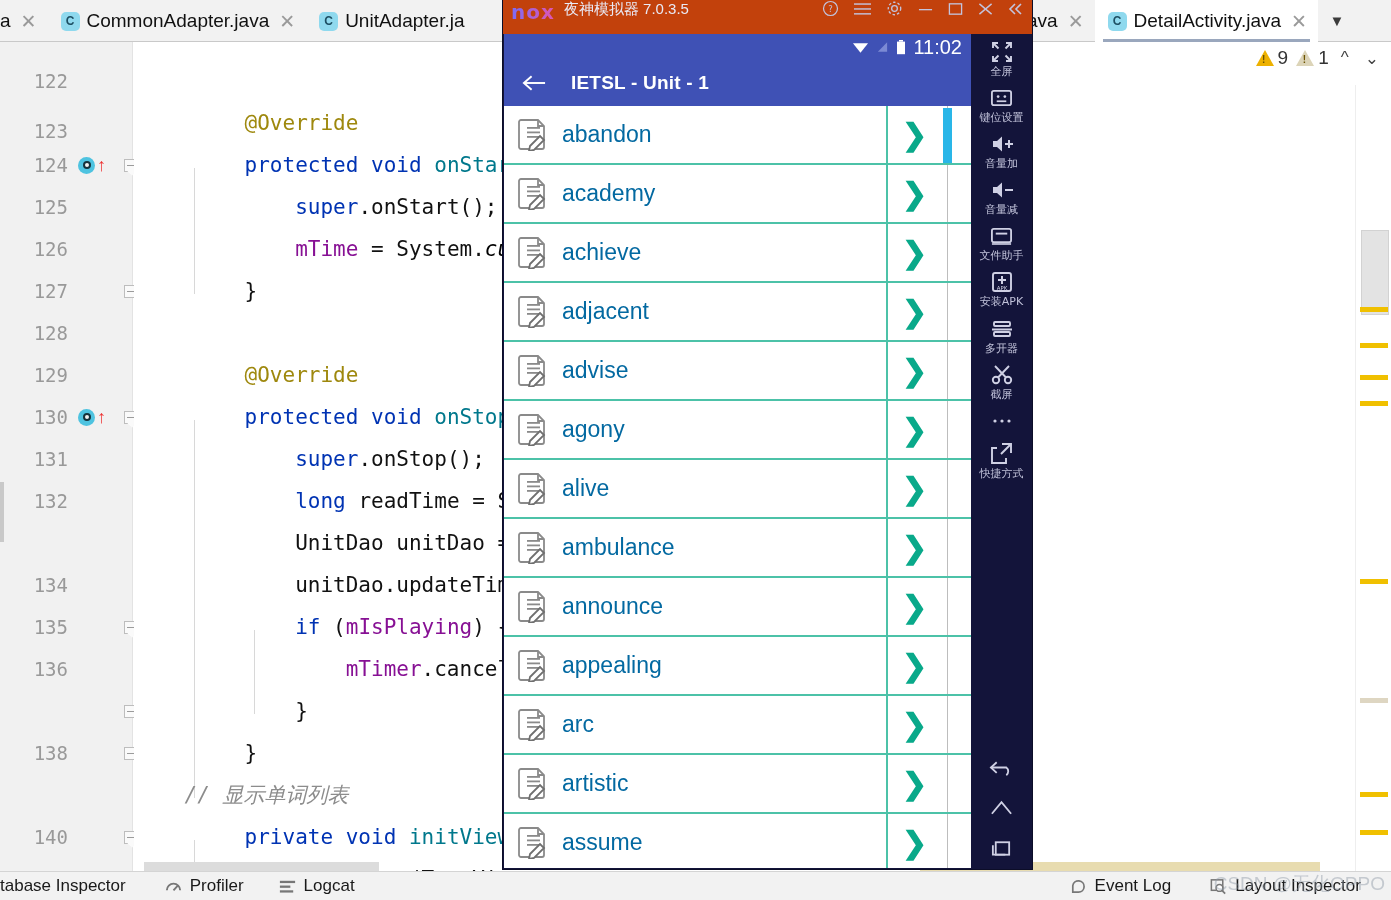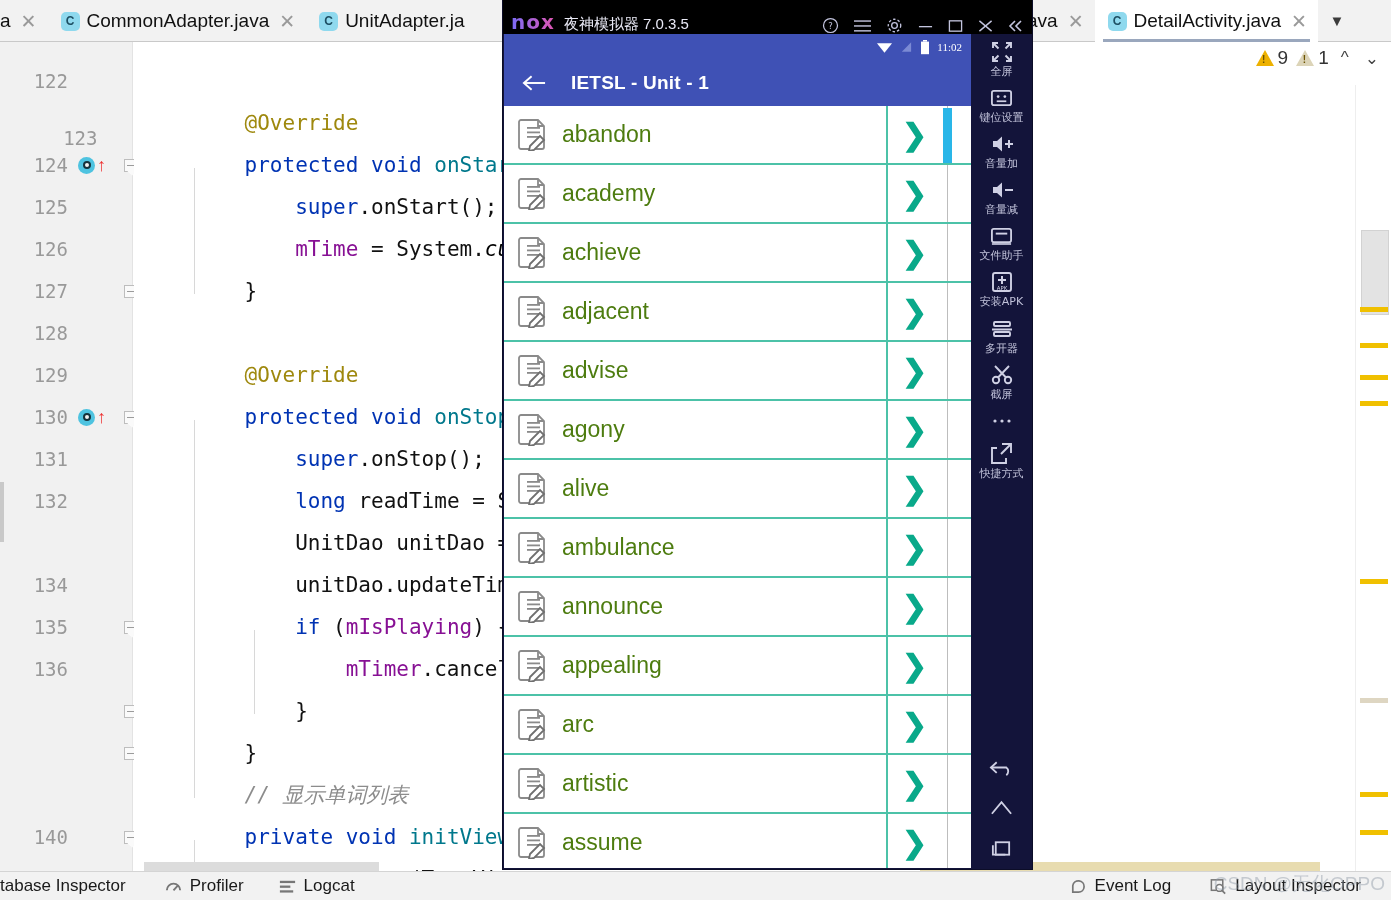--- a/index.html
+++ b/index.html
@@ -160,55 +160,55 @@
   .sb-ico { color: #666; display:flex; align-items:center; }
 
   
   .nox {
     position: absolute; left: 503px; top: 0; width: 529px; height: 869px;
     background: #13143a; z-index: 20;
     box-shadow: 0 0 0 1px #0c0d28;
   }
   .nox-title {
     position: absolute; left: 0; top: 0; width: 529px; height: 34px;
-    background: #000000; display: flex; align-items: flex-end; padding: 0 8px;
+    background: #c2410c; display: flex; align-items: flex-start; padding: 0 8px;
   }
   .nox-logo { font-size: 20px; font-weight: bold; letter-spacing: 1px;
               background: linear-gradient(90deg,#7b6cf6,#e055b0);
               -webkit-background-clip: text; background-clip: text; color: transparent;
               font-family:"DejaVu Sans", sans-serif;}
   .nox-name { color: #e9e9f5; font-size: 15px; margin-left: 9px; }
   .nox-tbtns { margin-left: auto; display: flex; align-items: center; gap: 15px; color:#c3c4de; }
   .nox-tbtn { font-size: 16px; line-height: 1; display:flex; align-items:center; }
 
   
   .screen {
     position: absolute; left: 1px; top: 34px; width: 467px; height: 834px;
     background: #ffffff; overflow: hidden;
   }
   .sysbar {
     height: 26px; background: #3f51b5; display: flex; align-items: center;
     justify-content: flex-end; padding-right: 9px; gap: 7px;
   }
-  .sys-time { color: #fff; font-size: 11px; font-family: Liberation Serif, serif; }
+  .sys-time { color: #fff; font-size: 20px; }
   .appbar {
     height: 46px; background: #3f51b5; display: flex; align-items: center;
     padding: 0 0 0 18px; gap: 24px;
   }
   .appbar-title { color: #fff; font-size: 19px; font-weight: bold; letter-spacing:.2px; }
   .back-arrow { color:#fff; font-size: 24px; line-height:1; }
 
   .list { position: relative; background:#fff; }
   .row {
     height: 59px; display: flex; align-items: center;
     border-bottom: 2px solid #4cc2a8; position: relative;
   }
   .row .doc-ico { margin-left: 12px; flex: 0 0 auto; }
   .row .word {
-    font-size: 23px; color: #4d7c0f; margin-left: 14px;
+    font-size: 23px; color: #0369a1; margin-left: 14px;
     font-family: "Liberation Sans", sans-serif;
   }
   .row .vsep {
     position:absolute; left: 382px; top: 0; bottom: 0; width: 2px; background:#4cc2a8;
   }
   .row .arrow {
     position: absolute; left: 398px; top: 50%; transform: translateY(-50%);
     color: #09a98a; font-size: 30px; font-weight: bold; line-height: 1;
   }
   .list-vline {
@@ -287,21 +287,21 @@
       </span>
       <span class="chev">^</span>
       <span class="chev">⌄</span>
     </div>
 
     <div class="gutter" id="gutter">
       <div class="gutter-edge"></div>
     <div class="gline" style="top: 18px;">
           <span class="gnum">122</span>
         </div>
-        <div class="gline" style="top: 75px; justify-content: center;">
+        <div class="gline" style="top: 68px;">
           <span class="gnum">123</span>
         </div>
         <div class="gline" style="top: 102px;">
           <span class="gnum">124</span>
           <span class="ovr"></span>
           <span class="ovr-arrow">↑</span>
         </div>
         <div class="fold" style="top: 114px;">
           <span class="box tip"></span>
         </div>
@@ -344,20 +344,23 @@
           <span class="gnum">135</span>
         </div>
         <div class="fold" style="top: 576px;">
           <span class="box tip"></span>
         </div>
         <div class="gline" style="top: 606px;">
           <span class="gnum">136</span>
         </div>
         <div class="fold" style="top: 660px;">
           <span class="box"></span>
+        </div>
+        <div class="gline" style="top: 690px;">
+          <span class="gnum">138</span>
         </div>
         <div class="fold" style="top: 702px;">
           <span class="box"></span>
         </div>
         <div class="gline" style="top: 774px;">
           <span class="gnum">140</span>
         </div>
         <div class="fold" style="top: 786px;">
           <span class="box tip"></span>
         </div>
@@ -381,21 +384,21 @@
         <div class="cline" style="top: 312px; padding-left: 60px;"><span class="plain">    </span><span class="ann">@Override</span></div>
         <div class="cline" style="top: 354px; padding-left: 60px;"><span class="plain">    </span><span class="kw">protected void </span><span class="mth">onStop(</span></div>
         <div class="cline" style="top: 396px; padding-left: 60px;"><span class="plain">        </span><span class="kw">super</span><span class="plain">.onStop();</span></div>
         <div class="cline" style="top: 438px; padding-left: 60px;"><span class="plain">        </span><span class="kw">long </span><span class="plain">readTime = Sy</span></div>
         <div class="cline" style="top: 480px; padding-left: 60px;"><span class="plain">        </span><span class="plain">UnitDao unitDao = </span></div>
         <div class="cline" style="top: 522px; padding-left: 60px;"><span class="plain">        </span><span class="plain">unitDao.updateTime</span></div>
         <div class="cline" style="top: 564px; padding-left: 60px;"><span class="plain">        </span><span class="kw">if </span><span class="plain">(</span><span class="fld">mIsPlaying</span><span class="plain">) {</span></div>
         <div class="cline" style="top: 606px; padding-left: 60px;"><span class="plain">            </span><span class="fld">mTimer</span><span class="plain">.cancel(</span></div>
         <div class="cline" style="top: 648px; padding-left: 60px;"><span class="plain">        </span><span class="plain">}</span></div>
         <div class="cline" style="top: 690px; padding-left: 60px;"><span class="plain">    </span><span class="plain">}</span></div>
-        <div class="cline" style="top: 732px; padding-left: 60px;"><span class="plain">    </span><span class="cmt">// 显示单词列表</span></div>
+        <div class="cline" style="top: 732px; "><span class="plain">    </span><span class="cmt">// 显示单词列表</span></div>
         <div class="cline" style="top: 774px; padding-left: 60px;"><span class="plain">    </span><span class="kw">private void </span><span class="mth">initViews</span></div>
         <div class="cline" style="top: 816px; padding-left: 60px;"><span class="plain">        </span><span class="fld">tvPlay</span><span class="plain"> = (TextView</span></div>
       </div>
 
     <div class="markstrip">
       <div class="sb-thumb" style="top:145px;height:85px;"></div>
       <div class="mark" style="top:222px;"></div>
       <div class="mark" style="top:258px;"></div>
       <div class="mark" style="top:290px;"></div>
       <div class="mark" style="top:316px;"></div>

